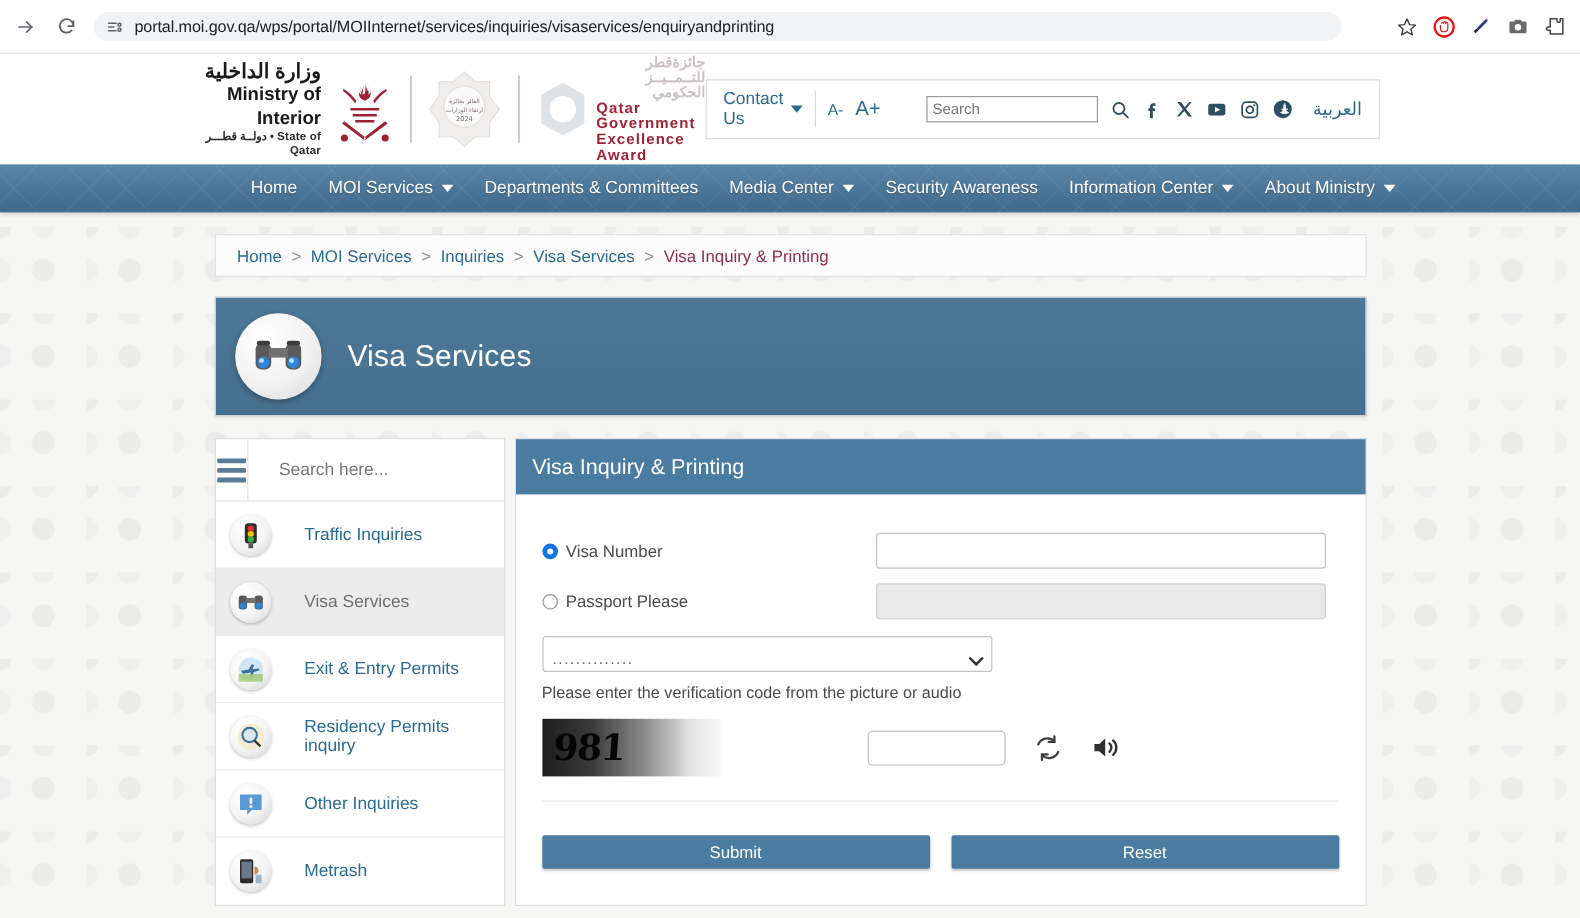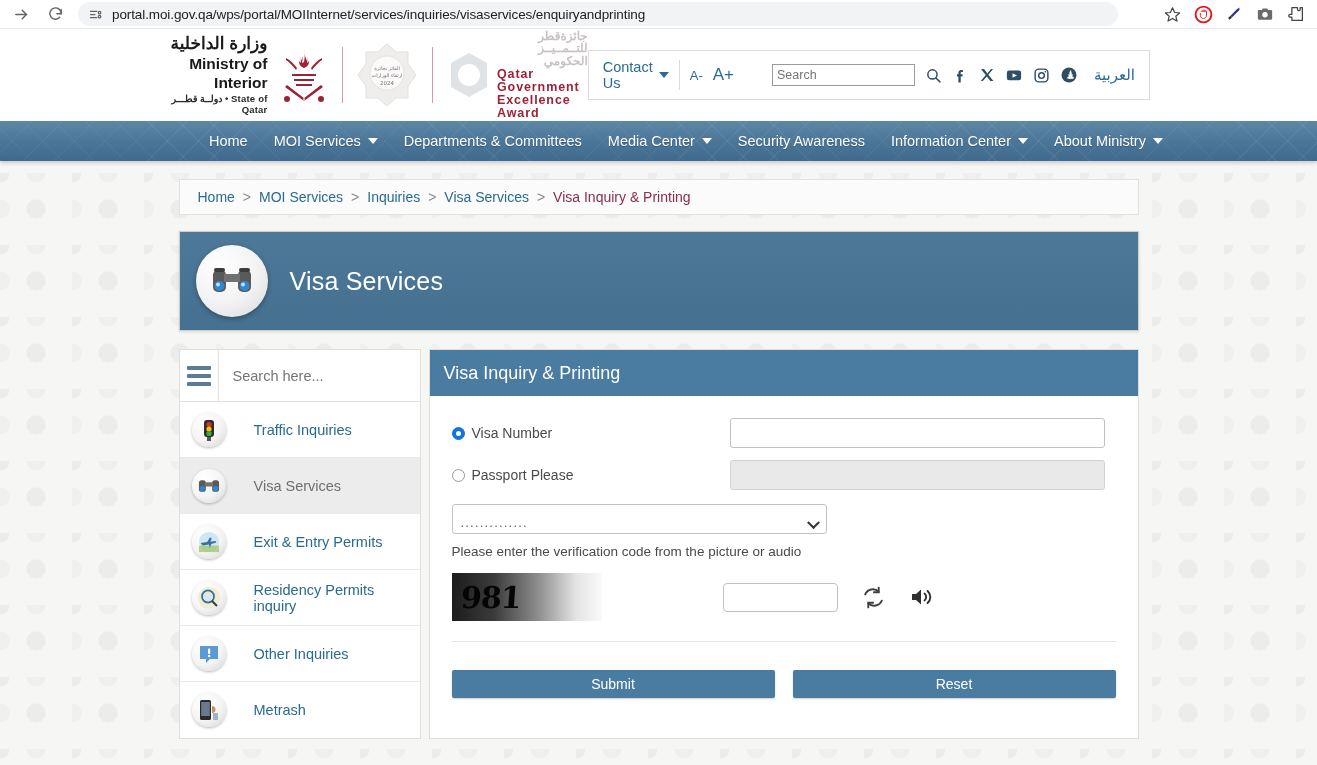--- a/index.html
+++ b/index.html
@@ -5,21 +5,21 @@
   * { box-sizing: border-box; margin: 0; padding: 0; }
   html, body {
     width: 1317px; height: 765px;
     font-family: "Liberation Sans", sans-serif;
     background: #ffffff;
     overflow: hidden;
   }
 
   
   .browser-bar {
-    height: 29px; width: 1317px;
+    height: 45px; width: 1317px;
     background: #ffffff;
     display: flex; align-items: center;
     padding: 0 8px;
     border-bottom: 1px solid #e8e8e8;
     position: relative;
   }
   .nav-btn {
     width: 26px; height: 26px;
     display: flex; align-items: center; justify-content: center;
     color: #5f6368; flex: 0 0 auto;
@@ -147,21 +147,21 @@
 
   
   .sidebar { width: 242px; background: #ffffff; border: 1px solid #dedede; flex: 0 0 242px; }
   .side-search { height: 52px; display: flex; align-items: stretch; border-bottom: 1px solid #e2e2e2; }
   .hamburger {
     width: 48px; display: flex; flex-direction: column; align-items: center;
     justify-content: center; gap: 4px; border-right: 1px solid #e2e2e2;
   }
   .hamburger span { display: block; width: 24px; height: 4px; background: #5b7c96; border-radius: 1px; }
   .side-search-input {
-    flex: 1; border: 0; outline: 0; padding-left: 14px; font-size: 14.5px;
+    flex: 1; border: 0; outline: 0; padding-left: 26px; font-size: 14.5px;
     color: #9b9b9b; font-family: "Liberation Sans", sans-serif; background: transparent;
   }
   .side-item {
     height: 56px; display: flex; align-items: center; gap: 28px;
     padding-left: 12px; border-bottom: 1px solid #eaeaea;
     font-size: 14.5px; color: #2a6b92;
   }
   .side-item.active { background: #ececec; color: #6f6f6f; }
   .side-ico {
     width: 34px; height: 34px; border-radius: 50%; flex: 0 0 34px;
@@ -169,21 +169,21 @@
     box-shadow: 0 1px 3px rgba(0,0,0,.28);
     display: flex; align-items: center; justify-content: center;
   }
 
   
   .panel { flex: 1; background: #ffffff; border: 1px solid #dedede; }
   .panel-head {
     height: 46px; background: #4a7ba0; display: flex; align-items: center;
     padding-left: 14px; color: #ffffff; font-size: 18px;
   }
-  .panel-body { padding: 22px 22px 0 22px; }
+  .panel-body { padding: 32px 22px 0 22px; }
   .form-row { display: flex; align-items: center; margin-bottom: 12px; }
   .form-label { width: 278px; font-size: 14px; color: #4a4a4a; display: flex; align-items: center; gap: 7px; }
   .radio {
     width: 13px; height: 13px; border-radius: 50%;
     border: 1px solid #9a9a9a; background: #fff; flex: 0 0 13px;
     display: flex; align-items: center; justify-content: center;
   }
   .radio.checked { border: 1px solid #1273e6; background: #1273e6; }
   .radio.checked::after { content:""; width: 5px; height: 5px; border-radius: 50%; background: #fff; }
   .txt-input {

